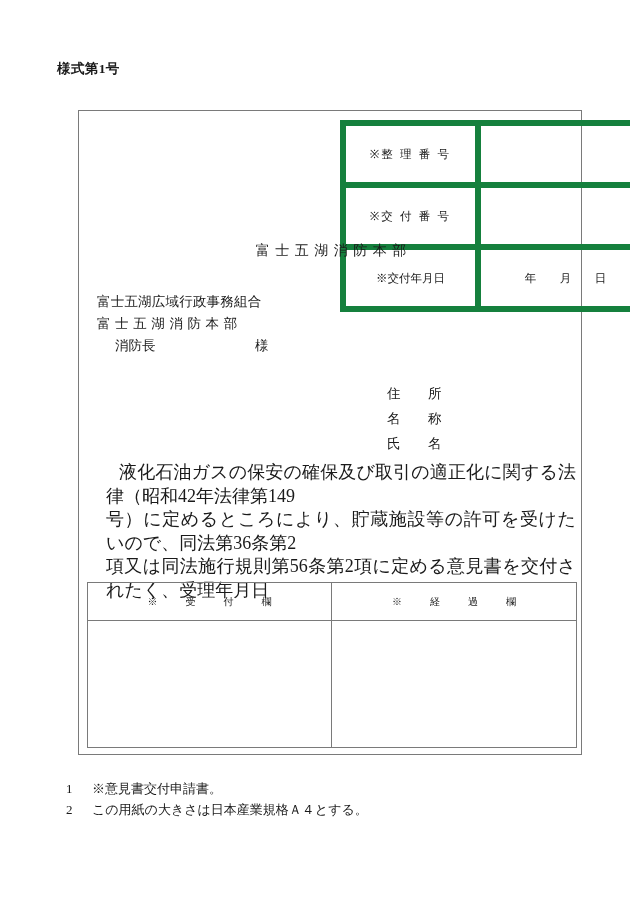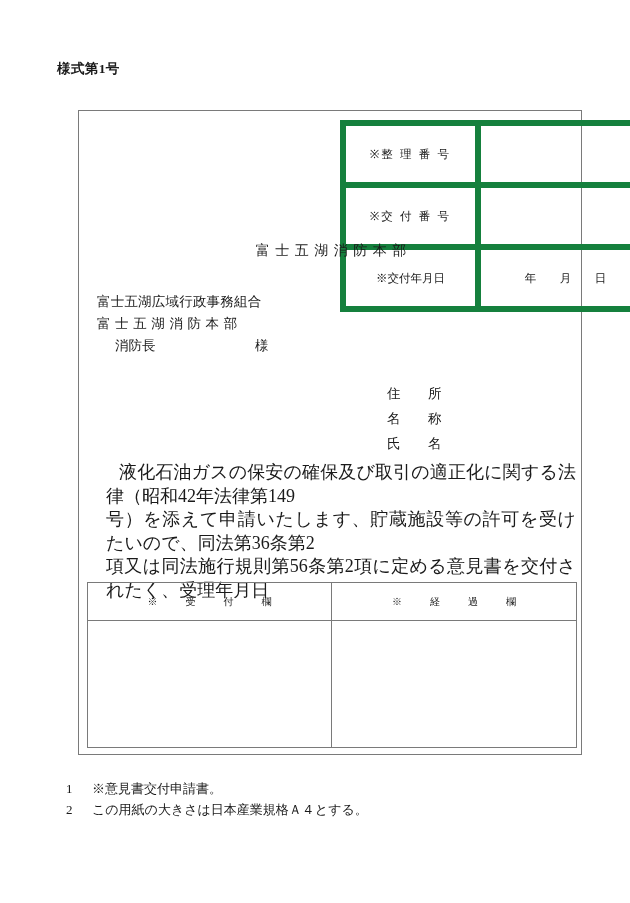--- a/index.html
+++ b/index.html
@@ -249,21 +249,21 @@
     </div>
 
     <div class="applicant">
       <div>住　所</div>
       <div>名　称</div>
       <div>氏　名</div>
     </div>
 
     <div class="body-text">
       <p class="l1">液化石油ガスの保安の確保及び取引の適正化に関する法律（昭和42年法律第149</p>
-      <p>号）を添えて申請いたします、貯蔵施設等の許可を受けたいので、同法第36条第2</p>
+      <p>号）に定めるところにより、貯蔵施設等の許可を受けたいので、同法第36条第2</p>
       <p>項又は同法施行規則第56条第2項に定める意見書を交付されたく、受理年月日</p>
     </div>
 
     <table class="bottom-table">
       <thead>
         <tr>
           <th class="col-left">※　受　付　欄</th>
           <th class="col-right">※　経　過　欄</th>
         </tr>
       </thead>

